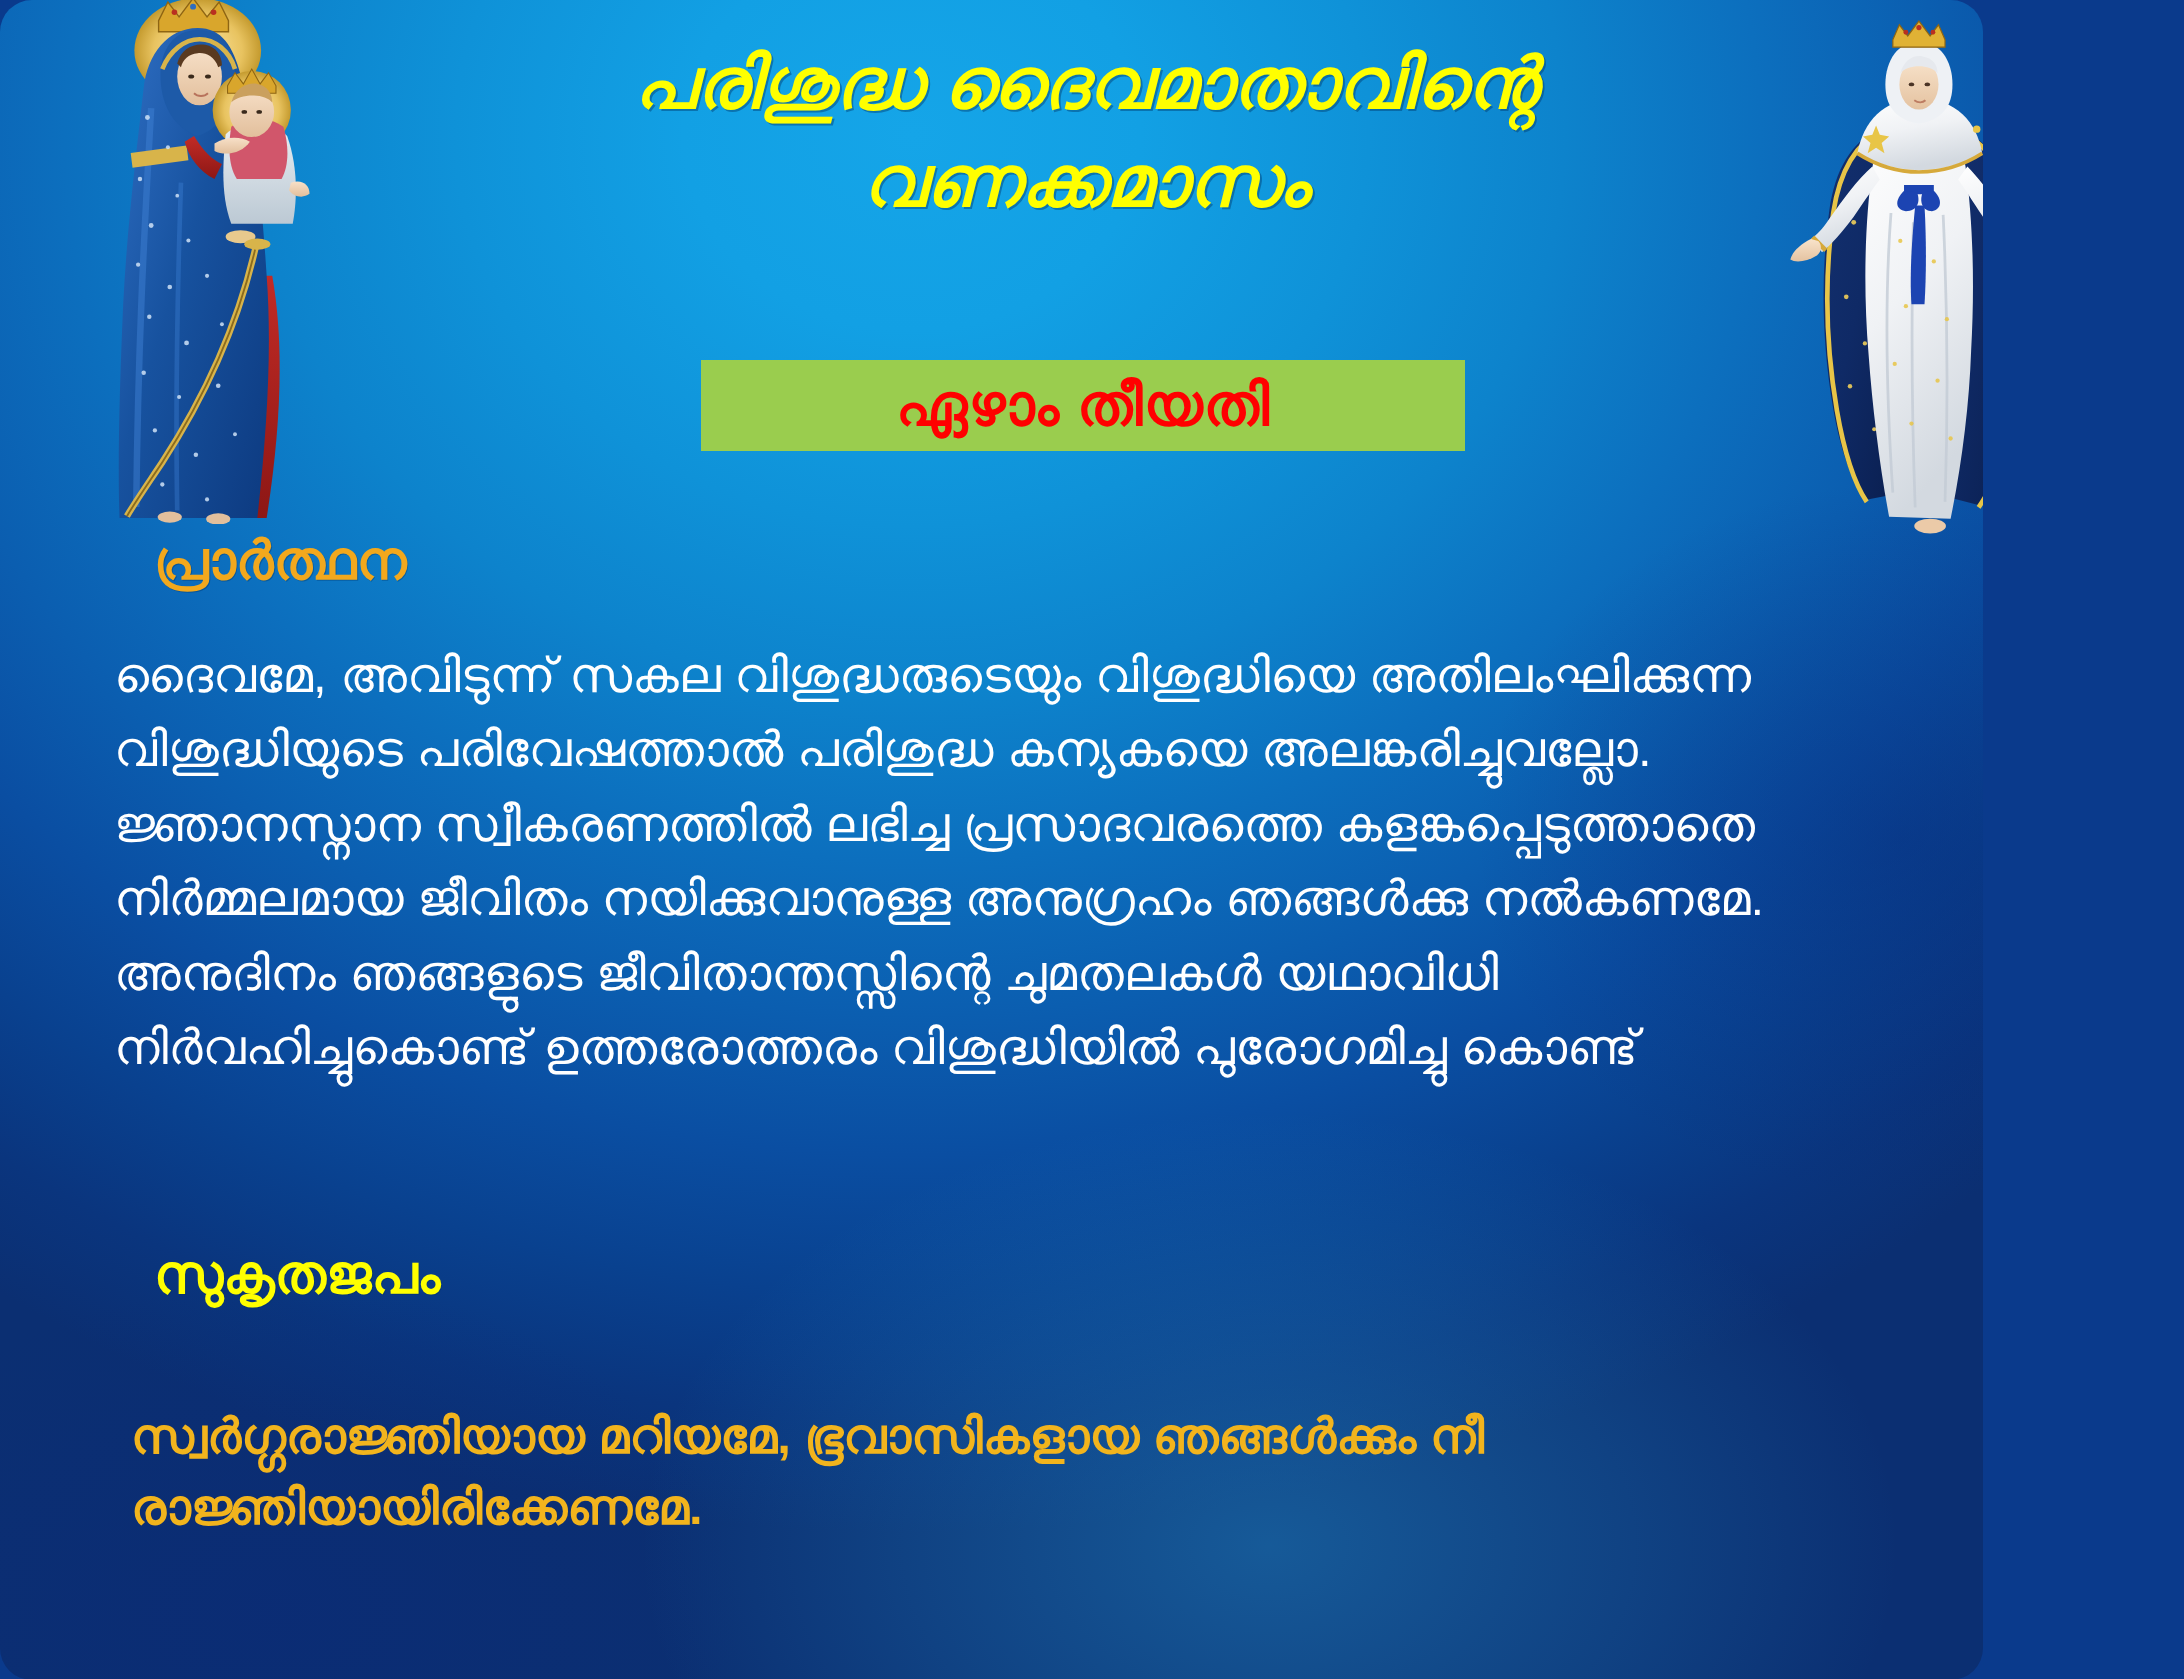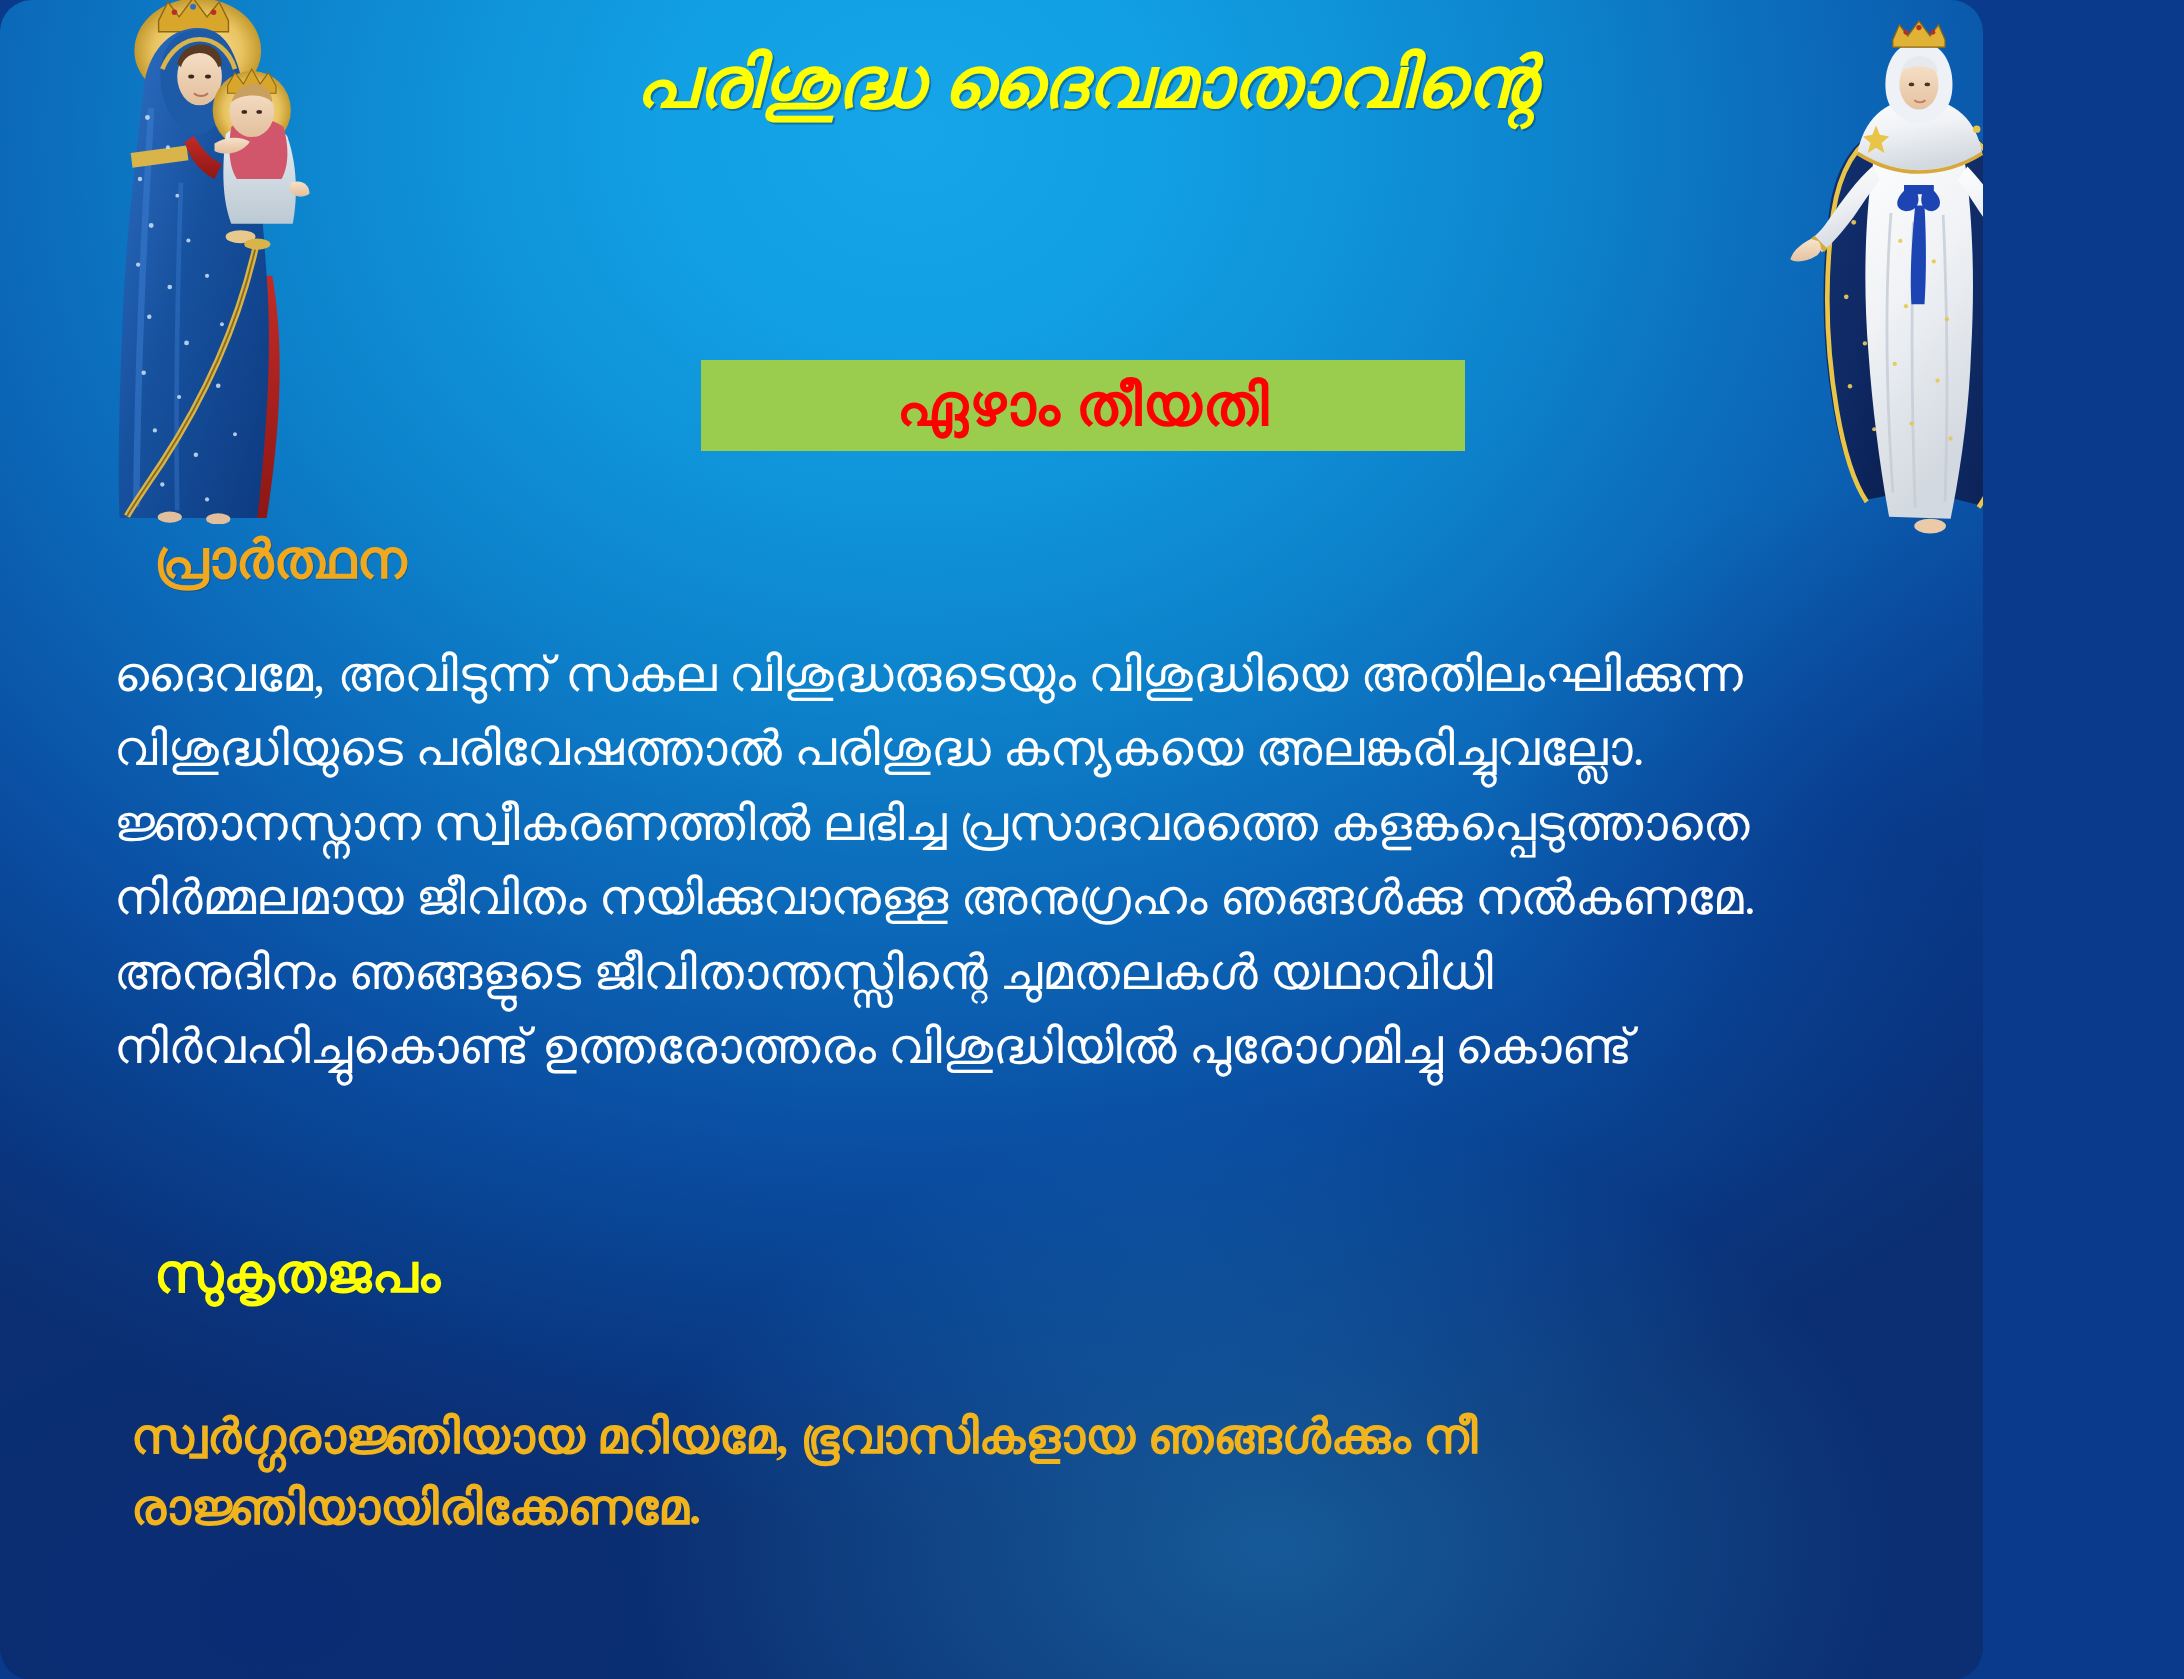--- a/index.html
+++ b/index.html
@@ -5,21 +5,21 @@
   html, body {
     margin: 0;
     padding: 0;
     background: #0a3a8c;
   }
   #slide {
     position: relative;
     width: 1983px;
     height: 1680px;
     overflow: hidden;
-    font-family: Liberation Serif, serif;
+    font-family: Liberation Sans, sans-serif;
     
     background:
       radial-gradient(ellipse 1631px 1398px at 46% 8%,
         #15a5e8 0%,
         #12a0e4 14%,
         #0f92d8 28%,
         #0d83cc 40%,
         #0c6fbe 52%,
         #0b5eb0 63%,
         #0a4ea2 73%,
@@ -365,20 +365,21 @@
       <circle cx="152" cy="26" r="2.6" fill="#b93020"></circle>
       <circle cx="166" cy="21" r="2.8" fill="#b93020"></circle>
       <circle cx="181" cy="26" r="2.6" fill="#b93020"></circle>
 
       <ellipse cx="178" cy="556" rx="17" ry="8" fill="#ebcaa8"></ellipse>
     </svg>
   </div>
 
   <div id="title-block">
     <div class="title-line">പരിശുദ്ധ ദൈവമാതാവിന്റെ</div>
+    <div class="title-line">വണക്കമാസം</div>
   </div>
 
   <div id="date-banner">
     <span id="date-text">ഏഴാം  തീയതി</span>
   </div>
 
   <div class="section-heading" id="heading-prayer">പ്രാർത്ഥന</div>
 
   <div id="prayer-body">
     <p>ദൈവമേ, അവിടുന്ന് സകല വിശുദ്ധരുടെയും വിശുദ്ധിയെ അതിലംഘിക്കുന്ന വിശുദ്ധിയുടെ പരിവേഷത്താൽ പരിശുദ്ധ കന്യകയെ അലങ്കരിച്ചുവല്ലോ. ജ്ഞാനസ്നാന സ്വീകരണത്തിൽ ലഭിച്ച പ്രസാദവരത്തെ കളങ്കപ്പെടുത്താതെ നിർമ്മലമായ ജീവിതം നയിക്കുവാനുള്ള അനുഗ്രഹം ഞങ്ങൾക്കു നൽകണമേ. അനുദിനം ഞങ്ങളുടെ ജീവിതാന്തസ്സിന്റെ ചുമതലകൾ യഥാവിധി നിർവഹിച്ചുകൊണ്ട് ഉത്തരോത്തരം വിശുദ്ധിയിൽ പുരോഗമിച്ചു കൊണ്ട്</p>

